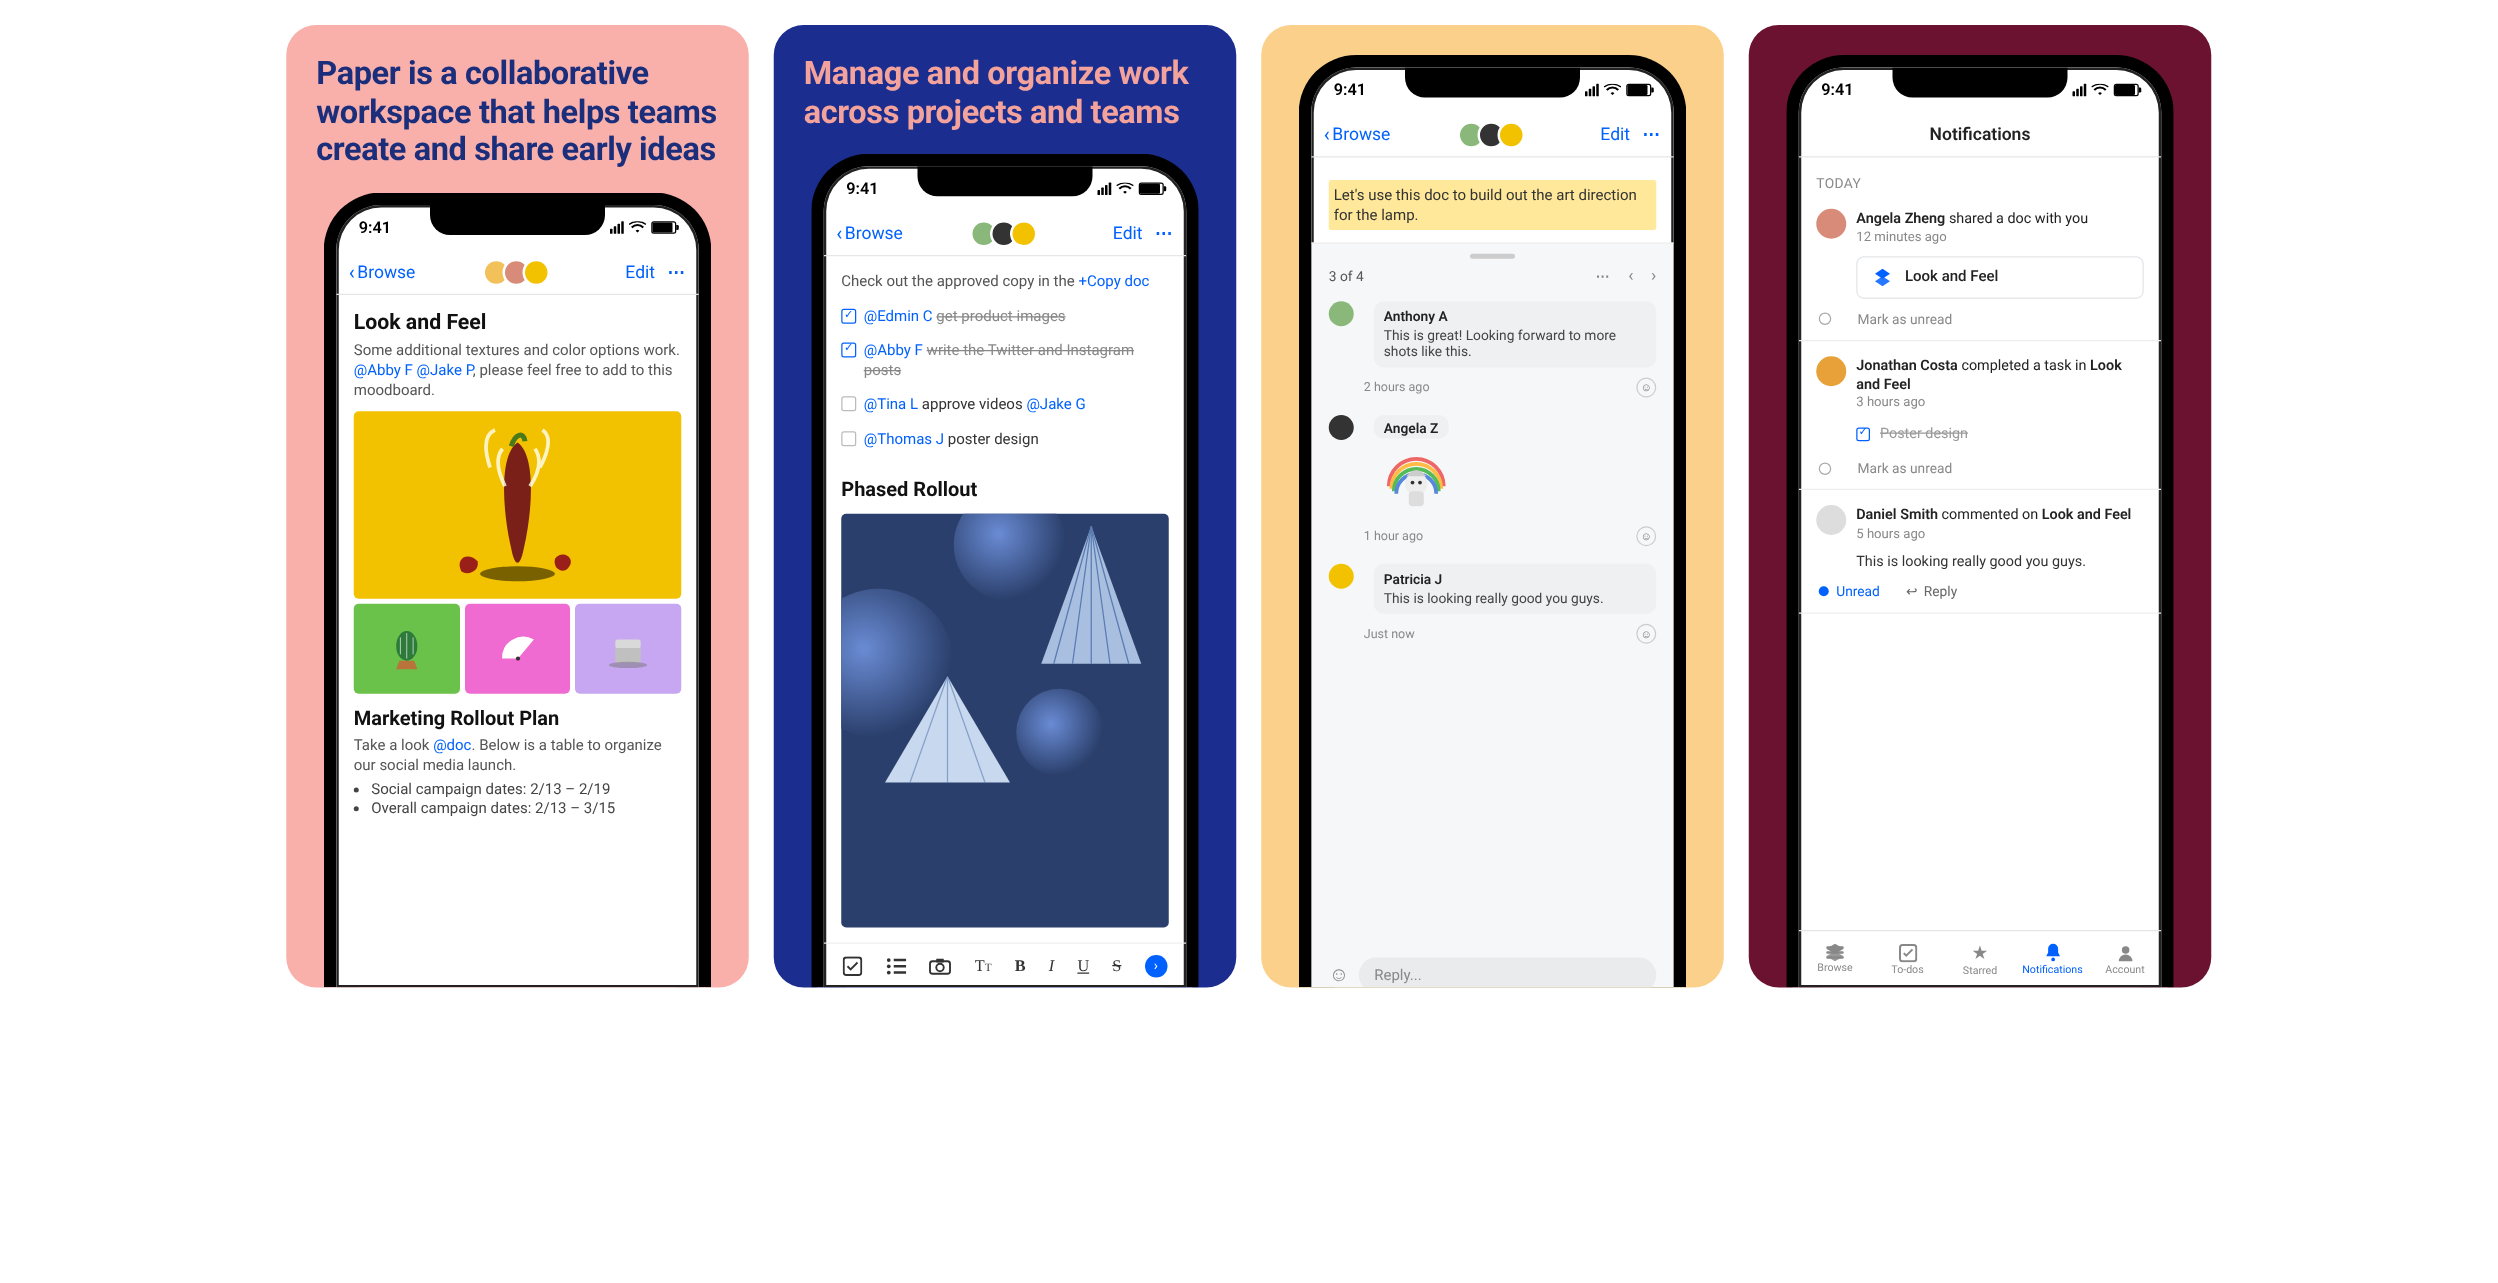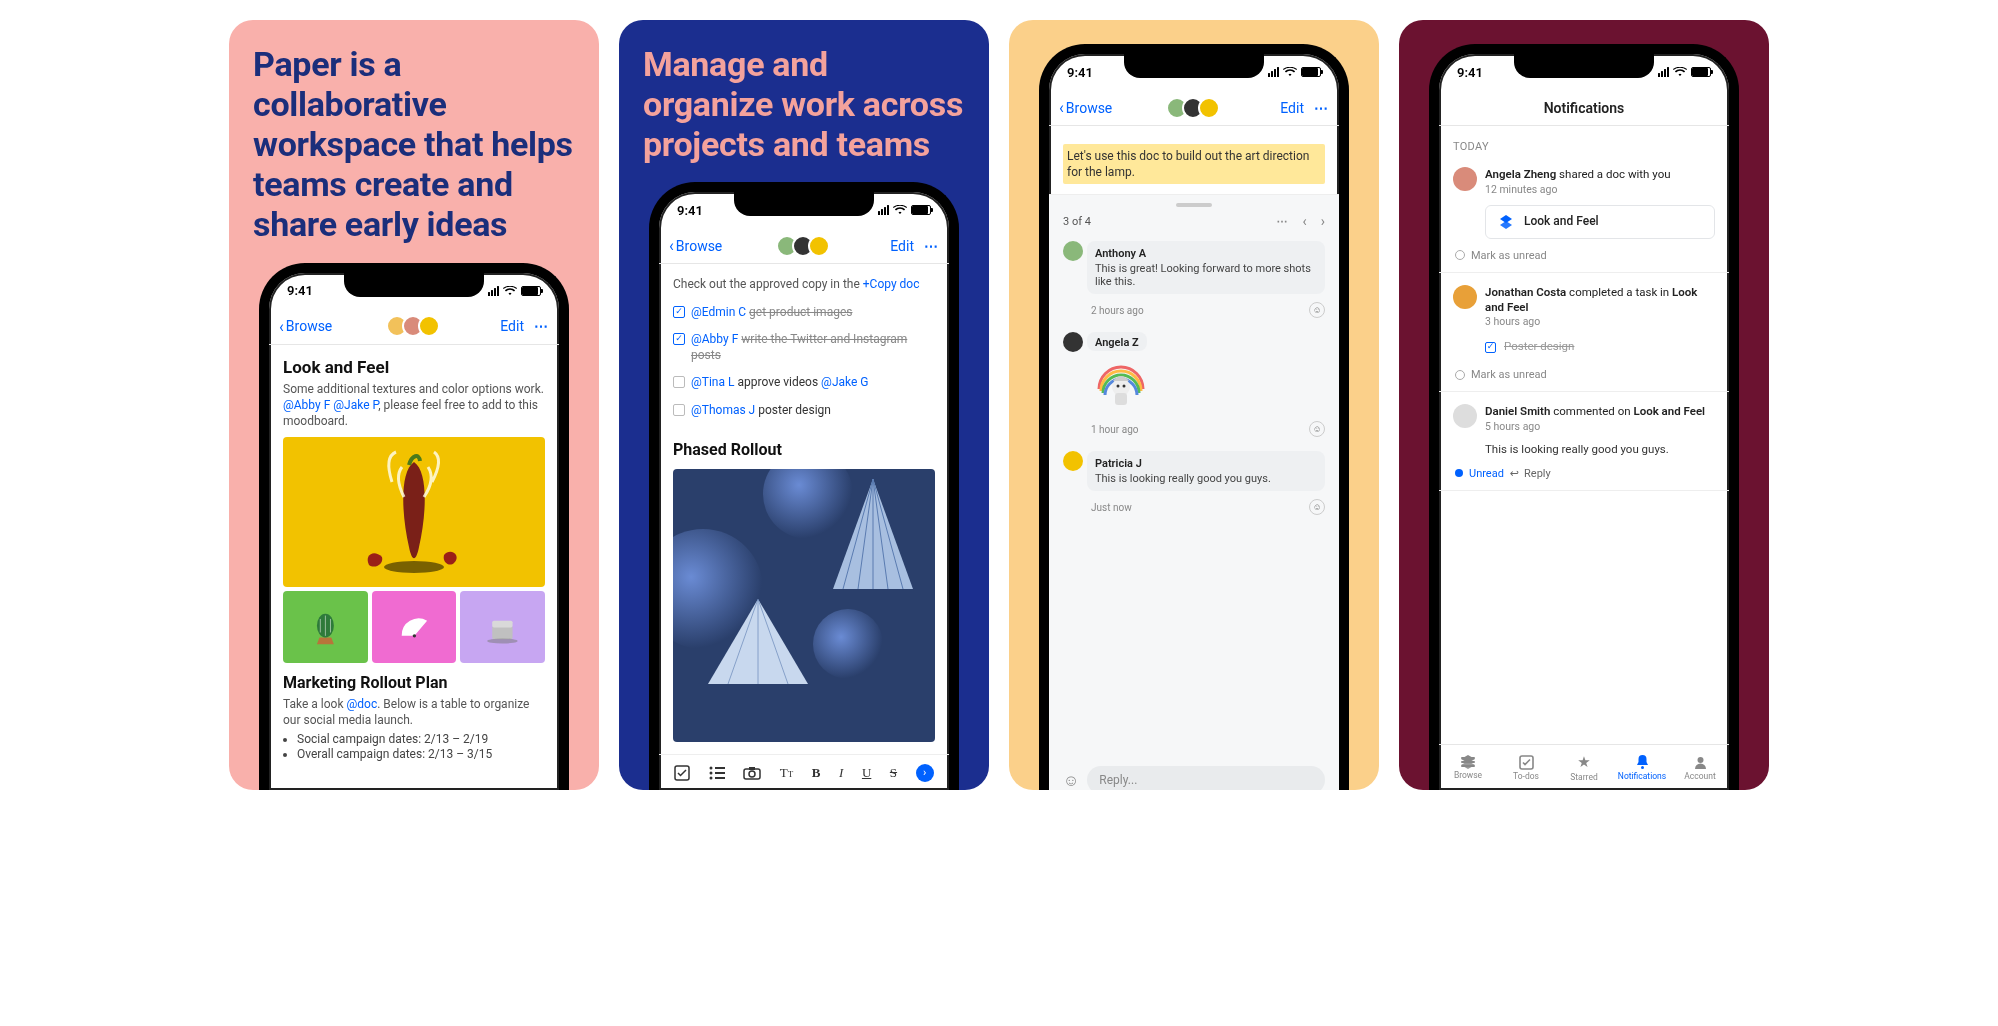--- a/index.html
+++ b/index.html
@@ -18,21 +18,21 @@
     position: relative;
     border-radius: 24px;
     flex: 1 1 0;
     overflow: hidden;
     height: 770px;
     padding: 24px 24px 0 24px;
     display: flex;
     flex-direction: column;
   }
   .promo h1 {
-    font-size: 34px;
+    font-size: 26px;
     font-weight: 700;
     line-height: 1.18;
     margin-bottom: 18px;
     letter-spacing: -0.3px;
   }
   .phone {
     margin-top: auto;
     align-self: center;
     width: 310px;
     border: 10px solid #000;
@@ -109,42 +109,42 @@
   .rollout-img { width:100%; flex:1; border-radius:4px; background:#2a3f6b; margin-top:6px; position:relative; overflow:hidden; min-height:180px;}
   .toolbar { height:36px; border-top:1px solid #eee; display:flex; align-items:center; justify-content:space-around; padding:0 6px;}
   .tb-item { font-size:13px; color:#333; font-family: Georgia, serif;}
   .tb-arrow { width:18px; height:18px; border-radius:50%; background:#0061fe; color:#fff; display:flex; align-items:center; justify-content:center; font-size:11px;}
   
   .highlight-block { background:#ffe89a; padding:4px; font-size:12px; line-height:1.35; color:#333; border-radius:2px; margin:6px 0 10px;}
   .comment-panel { background:#f6f7f8; margin:0 -14px -12px; padding:8px 14px 0; border-top:1px solid #eee; position:relative;}
   .drag-handle { width:36px; height:4px; background:#ccc; border-radius:2px; margin:0 auto 6px;}
   .panel-head { display:flex; align-items:center; justify-content:space-between; font-size:11px; color:#555; margin-bottom:6px;}
   .panel-head .arrows { display:flex; gap:14px; font-size:14px; color:#888;}
-  .comment { display:flex; gap:4px; margin:6px 0; }
+  .comment { display:flex; gap:16px; margin:6px 0; }
   .cav { width:20px; height:20px; border-radius:50%; flex-shrink:0;}
   .bubble { background:#eef0f2; border-radius:8px; padding:6px 8px; font-size:11px; flex:1;}
   .bubble .who { font-weight:600; font-size:11px; color:#222; }
   .bubble .msg { color:#444; margin-top:2px;}
   .meta-row { display:flex; justify-content:space-between; align-items:center; font-size:10px; color:#888; margin:2px 0 8px 28px;}
   .reaction { width:16px; height:16px; border:1px solid #ccc; border-radius:50%; display:flex; align-items:center; justify-content:center; font-size:9px; color:#777;}
   .sticker { width:60px; height:54px; margin:4px 0; display:flex; align-items:center; justify-content:center;}
   .reply-row { display:flex; align-items:center; gap:8px; padding:8px 0;}
   .reply-input { flex:1; background:#e9ebed; border-radius:16px; height:28px; display:flex; align-items:center; padding:0 12px; font-size:12px; color:#888;}
   .smiley { font-size:16px; color:#888;}
   
   .section-label { font-size:11px; color:#888; text-transform:uppercase; margin:4px 0 6px; letter-spacing:0.3px;}
   .notif { display:flex; gap:8px; padding:8px 0; }
   .nav2 { width:24px; height:24px; border-radius:50%; flex-shrink:0;}
   .notif-body { font-size:11.5px; color:#222; line-height:1.3; flex:1;}
   .notif-body .who { font-weight:600;}
   .notif-body .obj { font-weight:600;}
   .notif-body .time { color:#888; font-size:10.5px; display:block; margin-top:1px;}
   .doc-chip { border:1px solid #e3e5e8; border-radius:6px; padding:8px 12px; display:flex; align-items:center; gap:10px; margin-top:8px; font-size:12px; font-weight:500; color:#222;}
   .chip-icon { width:16px; height:16px; }
-  .notif-action { display:flex; align-items:center; gap:6px; font-size:11px; color:#888; margin:2px 0 6px 2px;}
+  .notif-action { display:flex; align-items:center; gap:21px; font-size:11px; color:#888; margin:2px 0 6px 2px;}
   .unread-dot { width:8px; height:8px; border-radius:50%; background:#0061fe;}
   .circle-o { width:10px; height:10px; border:1.5px solid #aaa; border-radius:50%;}
   .task-chip { display:flex; align-items:center; gap:8px; border-radius:4px; padding:4px 0; margin-top:6px;}
   .task-chip .strike { color:#999;}
   .hr { height:1px; background:#eee; margin:4px -14px;}
   .tabbar { height:46px; border-top:1px solid #e6e6e6; display:flex;}
   .tab { flex:1; display:flex; flex-direction:column; align-items:center; justify-content:center; font-size:8.5px; color:#888; gap:1px;}
   .tab.active { color:#0061fe;}
   .tab-icon { font-size:15px;}
   

